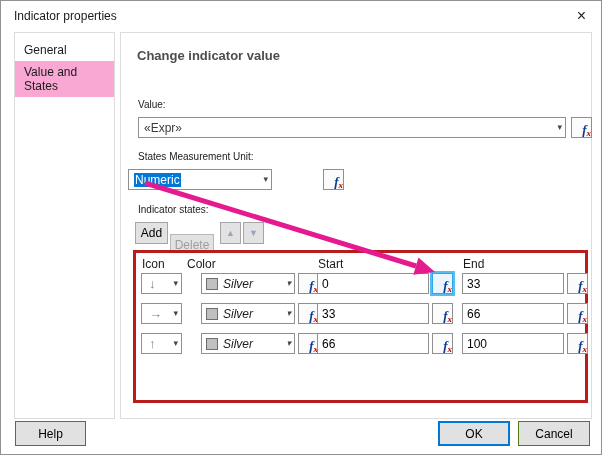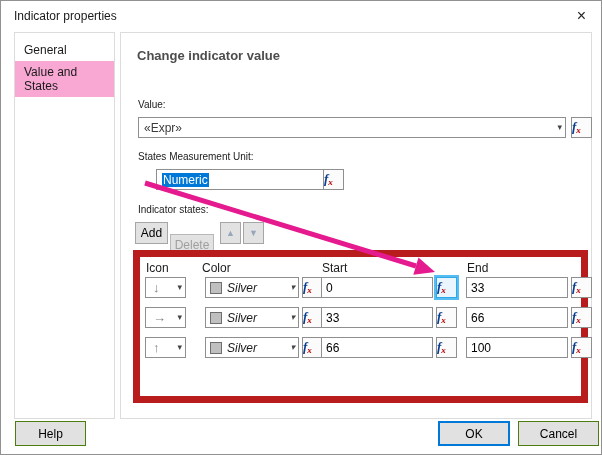--- a/index.html
+++ b/index.html
@@ -28,48 +28,48 @@
   .lbl-value  { left: 17px; top: 66px; }
   .lbl-unit   { left: 17px; top: 118px; }
   .lbl-states { left: 17px; top: 171px; }
 
   
   .combo { position: absolute; height: 21px; background: #fff; border: 1px solid #8f8f8f; cursor: pointer; }
   .combo .txt { position: absolute; left: 5px; top: 3px; right: 16px; white-space: nowrap; overflow: hidden; }
   .combo .chev { position: absolute; right: 3px; top: 4px; font-size: 9px; color: #444; }
   .combo-value { left: 17px; top: 84px; width: 428px; }
   .combo-value .txt { color: #3c3c3c; }
-  .combo-unit { left: 35px; top: 136px; width: 180px; }
+  .combo-unit { left: 7px; top: 136px; width: 144px; }
   .sel-text { background: #0078d7; color: #fff; padding: 0 1px; }
 
   
   .fxbtn { position: absolute; width: 21px; height: 21px; background: #fbfbfb;
-           border: 1px solid #8f8f8f; text-align: left; line-height: 17px; cursor: pointer; }
+           border: 1px solid #8f8f8f; text-align: right; line-height: 23px; cursor: pointer; }
   .fx-f { font-family: "Liberation Serif", serif; font-style: italic; font-weight: bold;
           font-size: 13px; color: #0a3d91; }
   .fx-x { font-family: "Liberation Serif", serif; font-style: italic; font-weight: bold;
           font-size: 9px; color: #b40000; vertical-align: -2px; }
   .fx-value { left: 450px; top: 84px; }
   .fx-unit  { left: 202px; top: 136px; }
   .fxbtn.hl { border: 1px solid #2da8e8; box-shadow: 0 0 0 2px #57bdf0; background: #eaf5fd; }
 
   
   .tbtn { position: absolute; height: 22px; background: #e2e2e2; border: 1px solid #a6a6a6;
           font-size: 12px; font-family: inherit; cursor: pointer; }
   .btn-add    { left: 14px; top: 189px; width: 33px; }
   .btn-delete { left: 49px; top: 189px; width: 44px; color: #9f9f9f; border-color: #b8b8b8; margin-top: 12px; }
   .btn-up     { left: 99px;  top: 189px; width: 21px; color: #97a6bb; font-size: 9px; }
   .btn-down   { left: 122px; top: 189px; width: 21px; color: #97a6bb; font-size: 9px; }
 
   
   .states-box { position: absolute; left: 12px; top: 217px; width: 455px; height: 153px;
-                border: 7px solid #b91c1c; background: #fff; }
+                border: 3px solid #b91c1c; background: #fff; }
   .col-h { position: absolute; top: 4px; font-size: 12px; color: #1a1a1a; }
   .h-icon  { left: 6px; }
-  .h-color { left: 62px; text-align: right; }
+  .h-color { left: 51px; text-align: right; }
   .h-start { left: 182px; }
   .h-end   { left: 327px; }
   .state-row { position: absolute; left: 0; width: 100%; height: 21px; }
   .r0 { top: 20px; } .r1 { top: 50px; } .r2 { top: 80px; }
   .icon-combo { left: 5px; width: 41px; }
   .icon-combo .glyph { position: absolute; left: 7px; top: 2px; font-size: 13px;
                        font-weight: bold; color: #7d8286; }
   .color-combo { left: 65px; width: 94px; font-style: italic; }
   .swatch { position: absolute; left: 4px; top: 4px; width: 12px; height: 12px;
             background: #c0c0c0; border: 1px solid #6e6e6e; }
@@ -80,21 +80,21 @@
   .tb-start { left: 181px; width: 112px; }
   .fx-start { left: 296px; top: 0; }
   .tb-end { left: 326px; width: 102px; }
   .fx-end { left: 431px; top: 0; }
 
   
   .fbtn { position: absolute; top: 420px; height: 25px; background: #e1e1e1;
           border: 1px solid #4d7c0f; font-size: 12px; font-family: inherit; cursor: pointer; }
   .btn-help   { left: 14px; width: 71px; }
   .btn-ok     { left: 437px; width: 72px; border: 1px solid #0078d7; box-shadow: inset 0 0 0 1px #0078d7; }
-  .btn-cancel { left: 517px; width: 81px; }
+  .btn-cancel { left: 517px; width: 72px; }
 
   
   .annot { position: absolute; left: 0; top: 0; width: 602px; height: 455px;
            pointer-events: none; z-index: 50; }
 </style>
 </head>
 <body>
 
 <div class="dialog">
 

